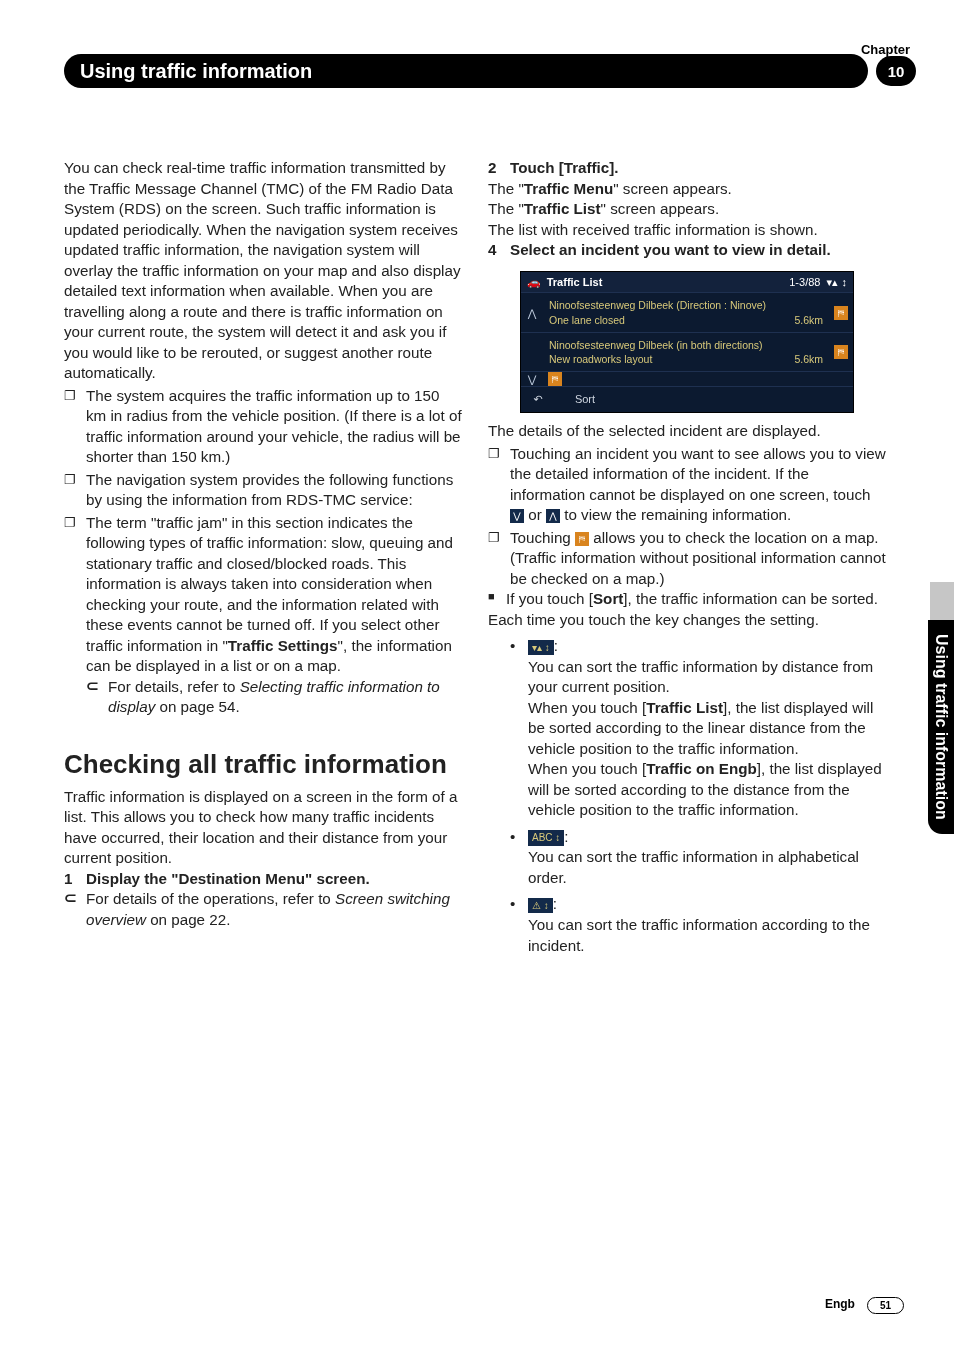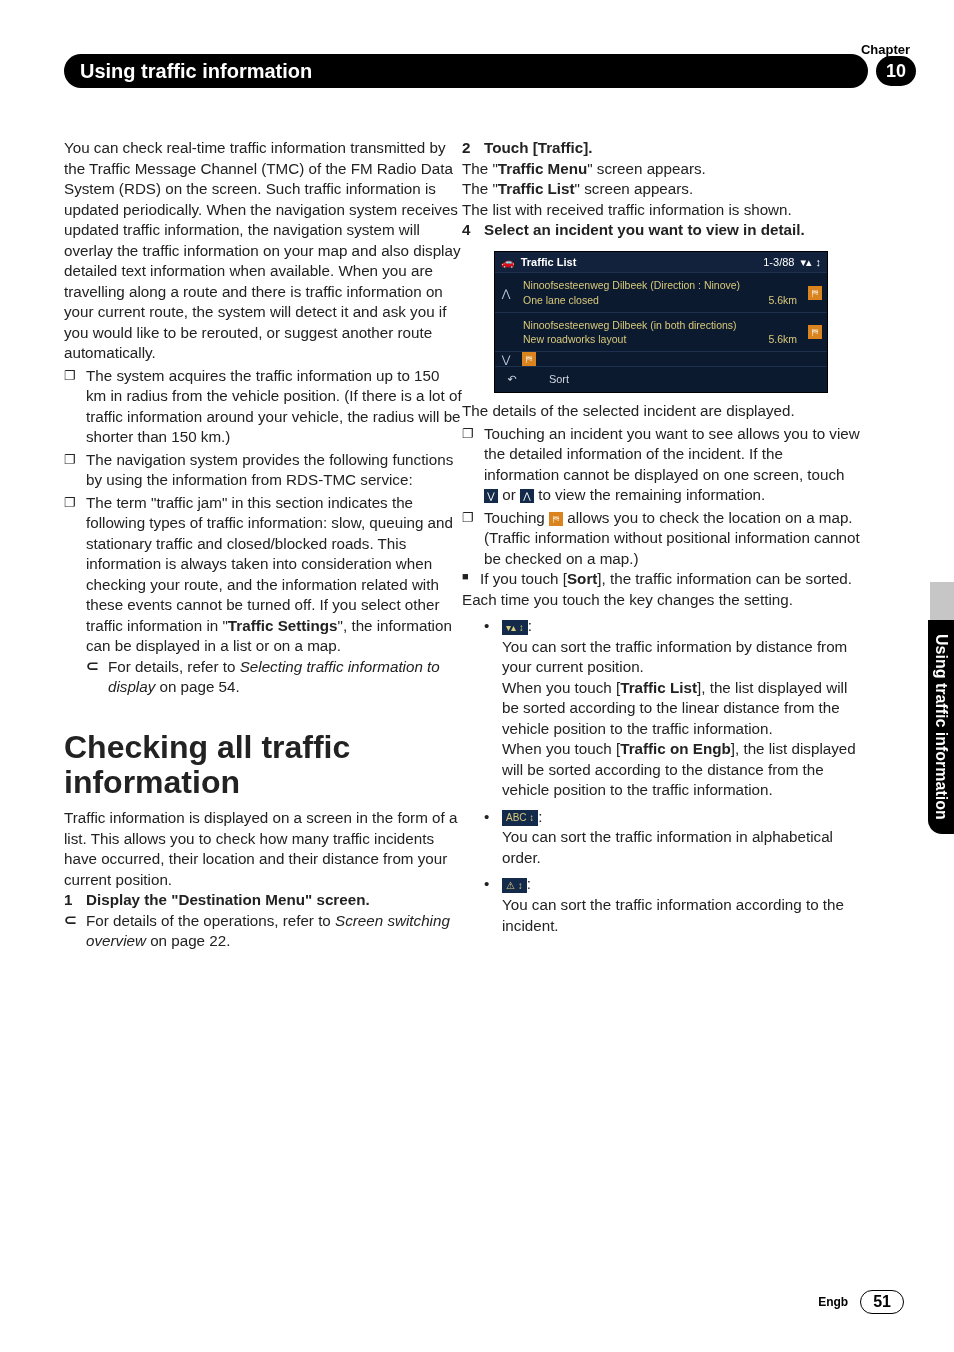--- a/index.html
+++ b/index.html
@@ -26,44 +26,45 @@
     padding-left: 16px;
     font-size: 20px; font-weight: bold;
     font-family: "Arial Black", Arial, sans-serif;
   }
   .chapter-badge {
     width: 40px; height: 30px;
     background: #000; color: #fff;
     border-radius: 15px;
     margin-left: 8px;
     display: flex; align-items: center; justify-content: center;
-    font-weight: bold; font-size: 18px;
+    font-weight: bold; font-size: 15px;
     font-family: "Arial Black", Arial, sans-serif;
   }
   .columns {
     display: flex;
-    margin-top: 50px;
+    gap: 26px;
+    margin-top: 70px;
   }
   .col { width: 398px; font-size: 15.2px; line-height: 1.35; color: #222; }
   .col p { margin: 0; }
   .note-list { list-style: none; padding-left: 0; }
   .note-list > li { position: relative; padding-left: 22px; margin-top: 2px; }
   .note-list > li::before {
     content: "❐"; position: absolute; left: 0; top: 1px; font-size: 13px;
   }
   .bullet-list { list-style: none; padding-left: 20px; margin-top: 2px; }
   .bullet-list > li::before { content: "• "; }
   .arrow-icon::before {
     content: "⊃"; font-weight: bold; display: inline-block; transform: scaleX(-1) translateY(-1px);
     margin-right: 5px;
   }
   h2.section {
     font-family: "Arial Black", Arial, sans-serif;
     font-weight: 900;
-    font-size: 32px;
+    font-size: 26px;
     line-height: 1.1;
     margin-top: 32px;
     margin-bottom: 8px;
   }
   .step { font-weight: bold; margin-top: 14px; }
   .step-n { display: inline-block; width: 22px; }
   .tight { margin-top: 1px; }
   .sort-list { list-style: none; padding-left: 22px; }
   .sort-list > li { position: relative; padding-left: 18px; margin-top: 6px; }
   .sort-list > li::before { content: "•"; position: absolute; left: 0; top: 0; }
@@ -96,26 +97,26 @@
     padding: 14px 4px 14px 4px;
     font-weight: bold; font-size: 16px;
     font-family: "Arial Black", Arial, sans-serif;
   }
   .side-grey {
     position: absolute; right: 0; top: 582px;
     width: 24px; height: 38px; background: #c6c6c6;
   }
   .footer {
     position: absolute; bottom: 6px; right: 12px;
-    display: flex; align-items: center; gap: 12px;
+    display: flex; align-items: flex-start; gap: 12px;
     font-size: 12px;
   }
   .page-badge {
     border: 1.5px solid #000; border-radius: 14px;
-    padding: 2px 12px; font-weight: bold; font-size: 16px;
+    padding: 2px 12px; font-weight: bold; font-size: 10px;
     font-family: "Arial Black", Arial, sans-serif;
   }
   .footer-lang { font-weight: bold; }
   .sq { padding-left: 18px; position: relative; }
   .sq::before { content: "■"; position: absolute; left: 0; top: 0; font-size: 11px; }
   .inline-icon {
     display: inline-block; min-width: 14px; height: 14px;
     background: #132a4a; color: #fff; font-size: 9px;
     text-align: center; line-height: 14px; vertical-align: middle;
     padding: 0 2px;

